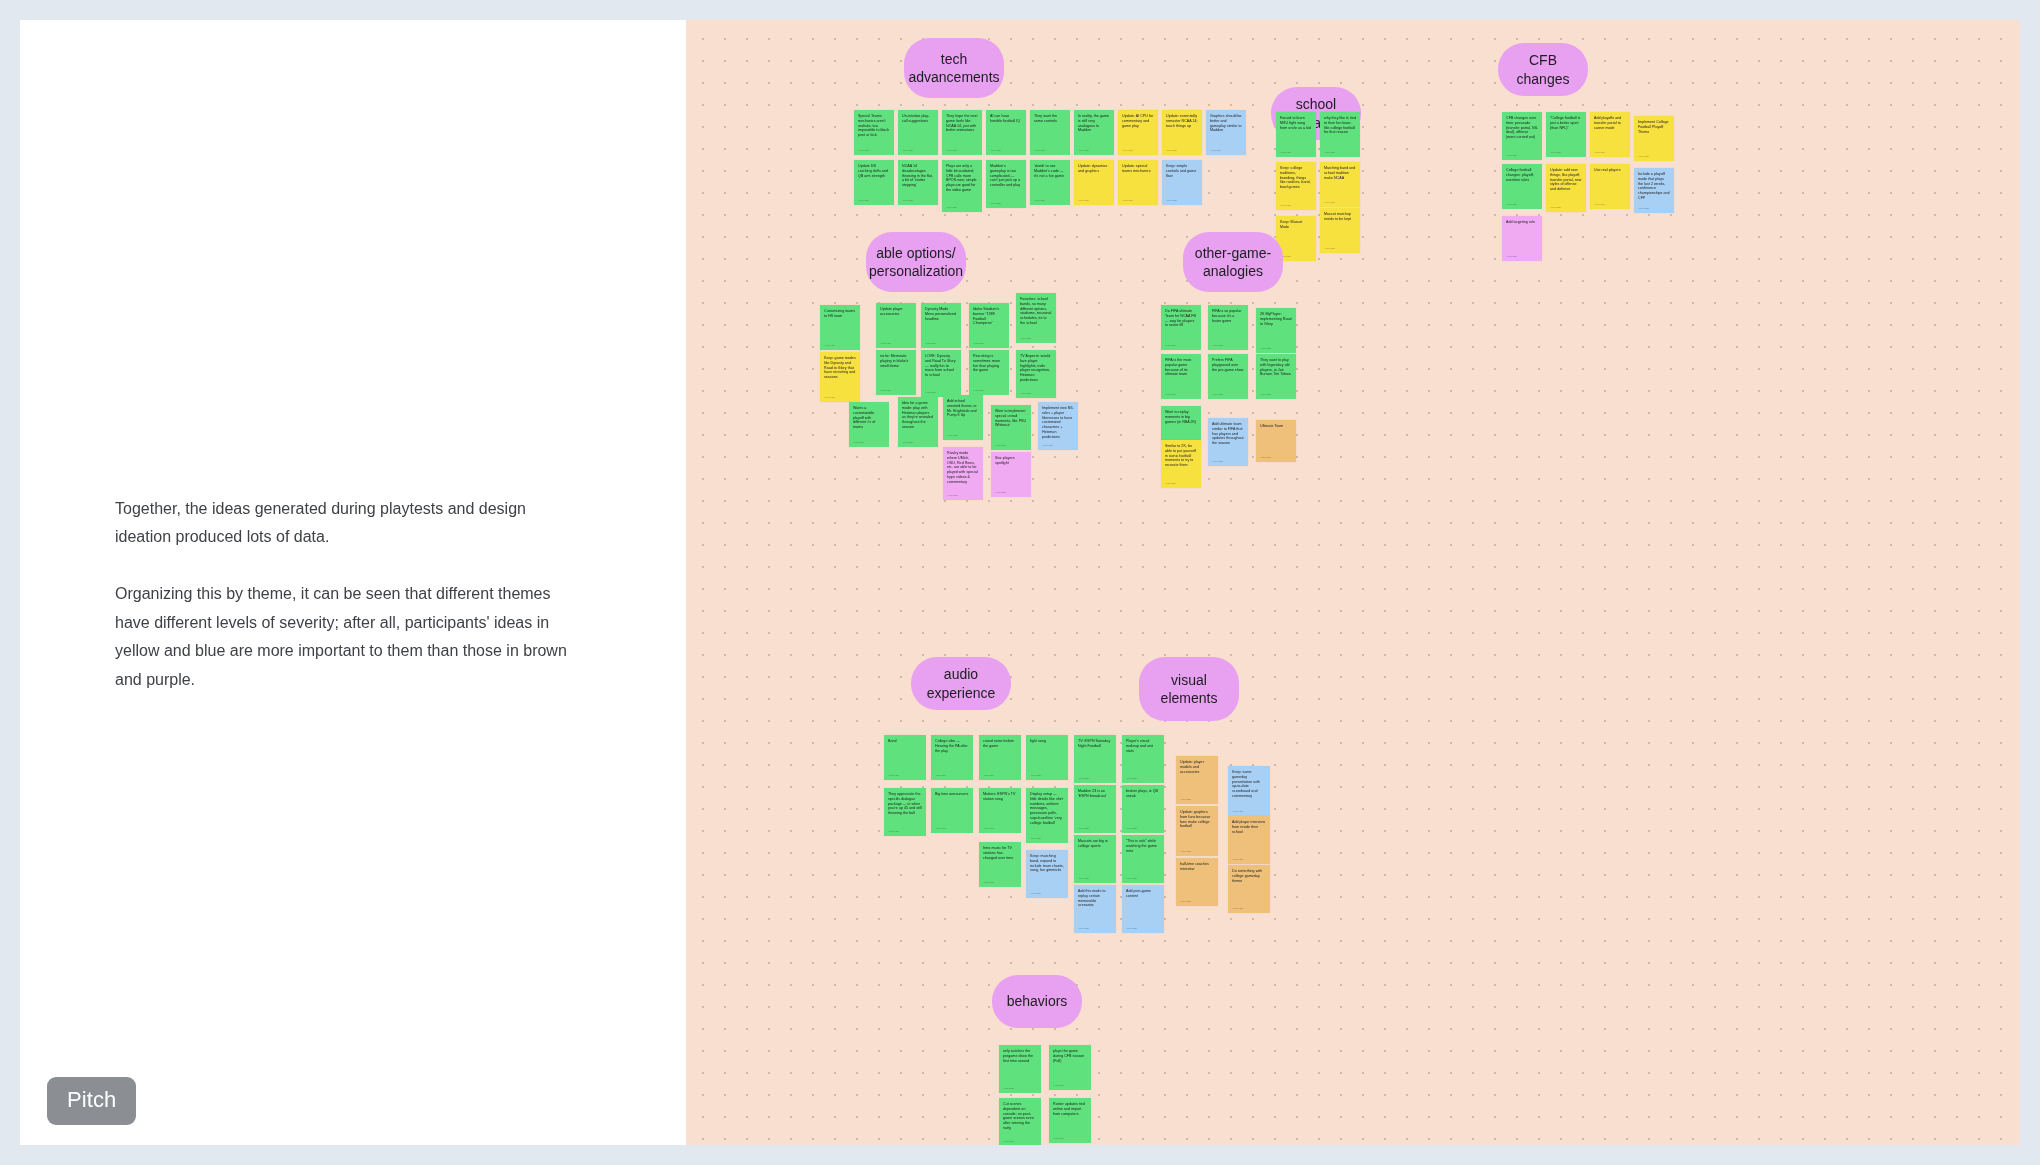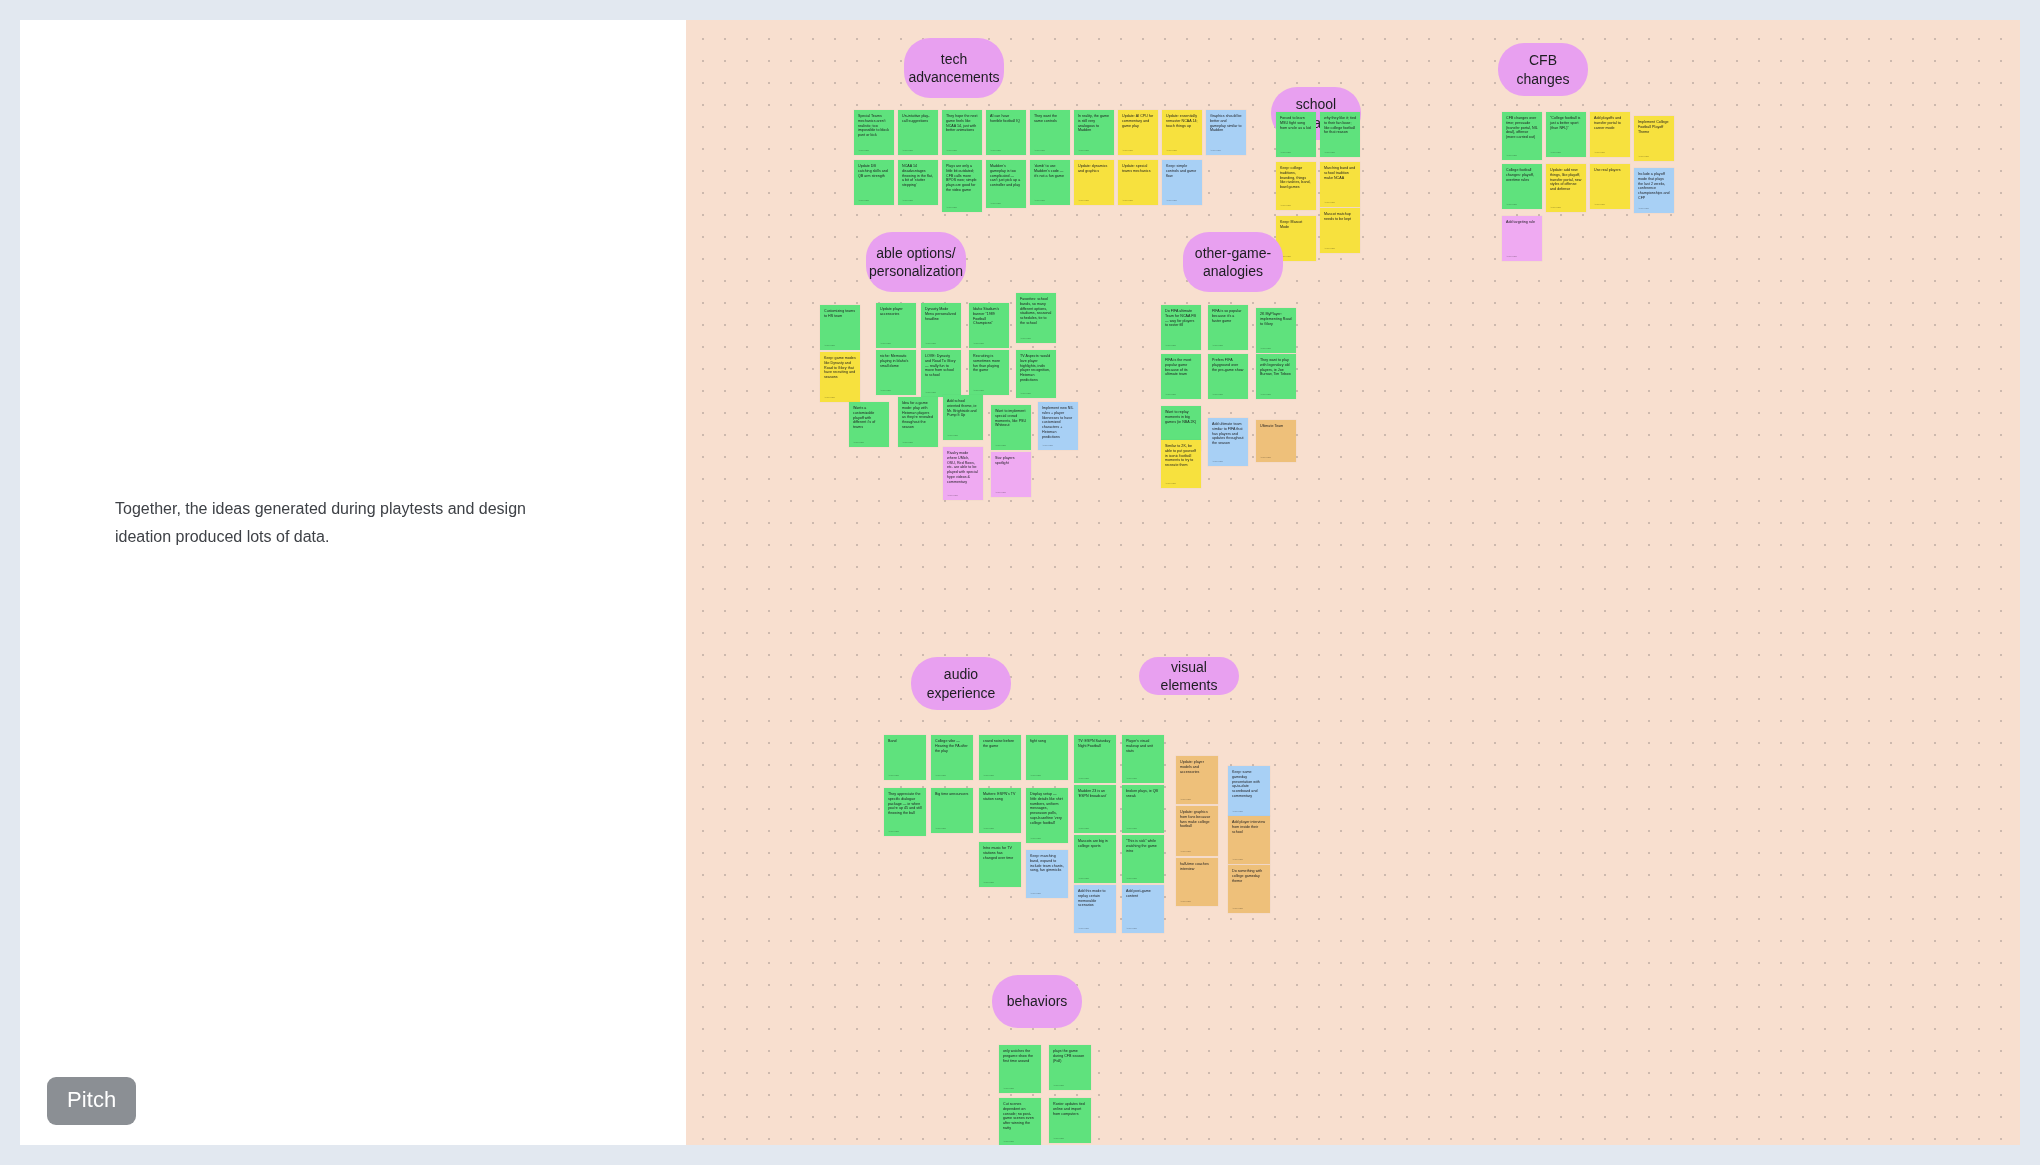--- a/index.html
+++ b/index.html
@@ -129,20 +129,21 @@
 </head>
 <body>
 
 <div id="slide">
 
   <div id="left-panel">
 
 
     <div id="body-copy">
       <p>Together, the ideas generated during playtests and design ideation produced lots of data.</p>
+      <p>Organizing this by theme, it can be seen that different themes have different levels of severity; after all, participants' ideas in yellow and blue are more important to them than those in brown and purple.</p>
     </div>
 
     <div id="pitch-badge">Pitch</div>
   </div>
 
   <div id="board" style="background-color: rgb(248, 223, 207);">
       <div class="cluster-header" style="left: 218px; top: 18px; width: 100px; height: 60px; background: rgb(232, 160, 240);">tech
 advancements</div>
       <div class="note c-green" style="left: 168px; top: 90px; width: 40px; height: 45px;">
         <span class="note-body">Special Teams mechanics aren't realistic; too impossible to block punt or kick</span>
@@ -420,21 +421,21 @@
         <span class="note-author">Anon User</span>
       </div>
       <div class="note c-green" style="left: 293px; top: 822px; width: 42px; height: 45px;">
         <span class="note-body">Intro music for TV stations has changed over time</span>
         <span class="note-author">Anon User</span>
       </div>
       <div class="note c-blue" style="left: 340px; top: 830px; width: 42px; height: 48px;">
         <span class="note-body">Keep: marching band, expand to include team chants, song, fan gimmicks</span>
         <span class="note-author">Anon User</span>
       </div>
-      <div class="cluster-header" style="left: 453px; top: 637px; width: 100px; height: 38px; background: rgb(232, 160, 240);">visual elements</div>
+      <div class="cluster-header" style="left: 453px; top: 637px; width: 100px; height: 64px; background: rgb(232, 160, 240);">visual elements</div>
       <div class="note c-green" style="left: 388px; top: 715px; width: 42px; height: 48px;">
         <span class="note-body">TV: ESPN Saturday Night Football</span>
         <span class="note-author">Anon User</span>
       </div>
       <div class="note c-green" style="left: 436px; top: 715px; width: 42px; height: 48px;">
         <span class="note-body">Player's visual makeup and unit stats</span>
         <span class="note-author">Anon User</span>
       </div>
       <div class="note c-brown" style="left: 490px; top: 736px; width: 42px; height: 48px;">
         <span class="note-body">Update: player models and accessories</span>

